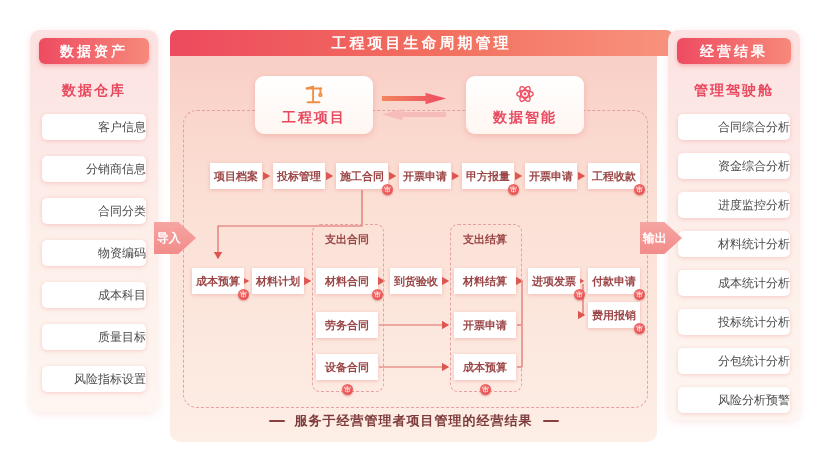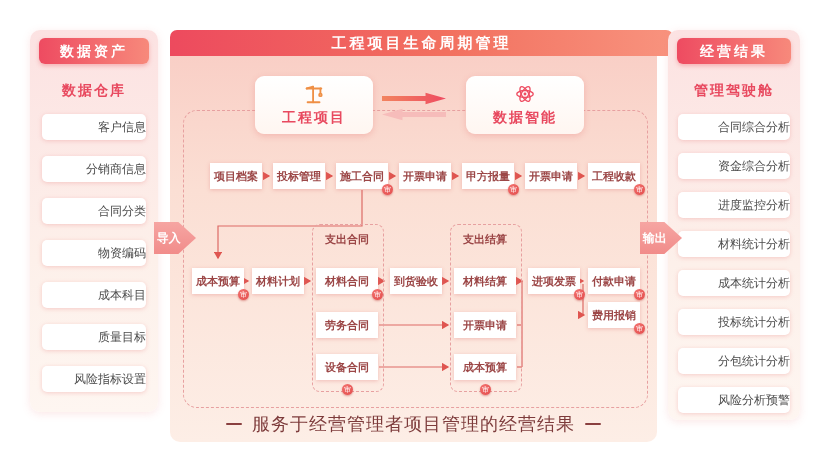--- a/index.html
+++ b/index.html
@@ -41,21 +41,21 @@
   .flow-box{position:absolute;height:26px;line-height:26px;text-align:center;background:#fff;border-radius:0;
     color:#9c4747;font-size:11px;font-weight:bold;box-shadow:0 1px 4px rgba(225,120,120,.4);z-index:2;}
   .dashed-group{position:absolute;border:1px dashed #e7a0a0;border-radius:8px;z-index:1;}
   .group-label{position:absolute;text-align:center;color:#9c4747;font-size:11px;font-weight:bold;z-index:2;}
 
   .badge{position:absolute;width:11px;height:11px;border-radius:50%;background:radial-gradient(circle at 35% 30%,#f3726f,#e14a4a);
     color:#fff;font-size:7px;line-height:11px;text-align:center;z-index:3;box-shadow:0 1px 2px rgba(180,40,40,.4);}
 
   .caption{position:absolute;left:0;top:356px;width:100%;display:flex;align-items:center;justify-content:center;gap:10px;}
   .caption .dash{width:16px;height:2px;background:#8a4040;border-radius:1px;}
-  .caption .cap-text{color:#7d3b3b;font-size:18px;font-weight:normal;letter-spacing:1px;}
+  .caption .cap-text{color:#7d3b3b;font-size:13px;font-weight:bold;letter-spacing:1px;}
 
   
   .big-arrow{position:absolute;width:42px;height:32px;background:linear-gradient(180deg,#f6a5a2 0%,#f18c8a 100%);
     clip-path:polygon(0 0,58% 0,100% 50%,58% 100%,0 100%);display:flex;align-items:center;z-index:5;}
   .big-arrow span{width:70%;text-align:center;color:#fff;font-size:12px;font-weight:bold;}
 </style>
 </head>
 <body>
 
 <div class="stage">

